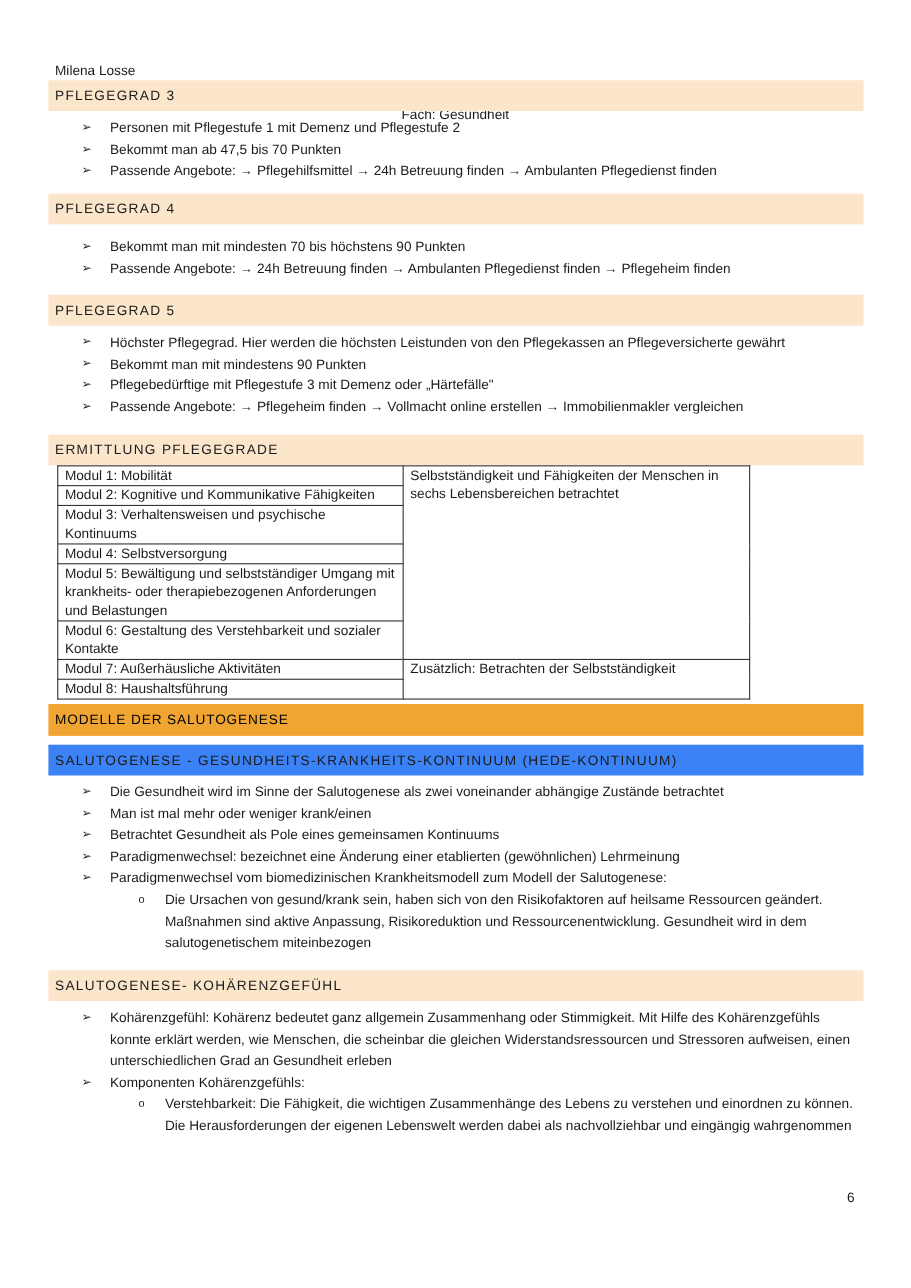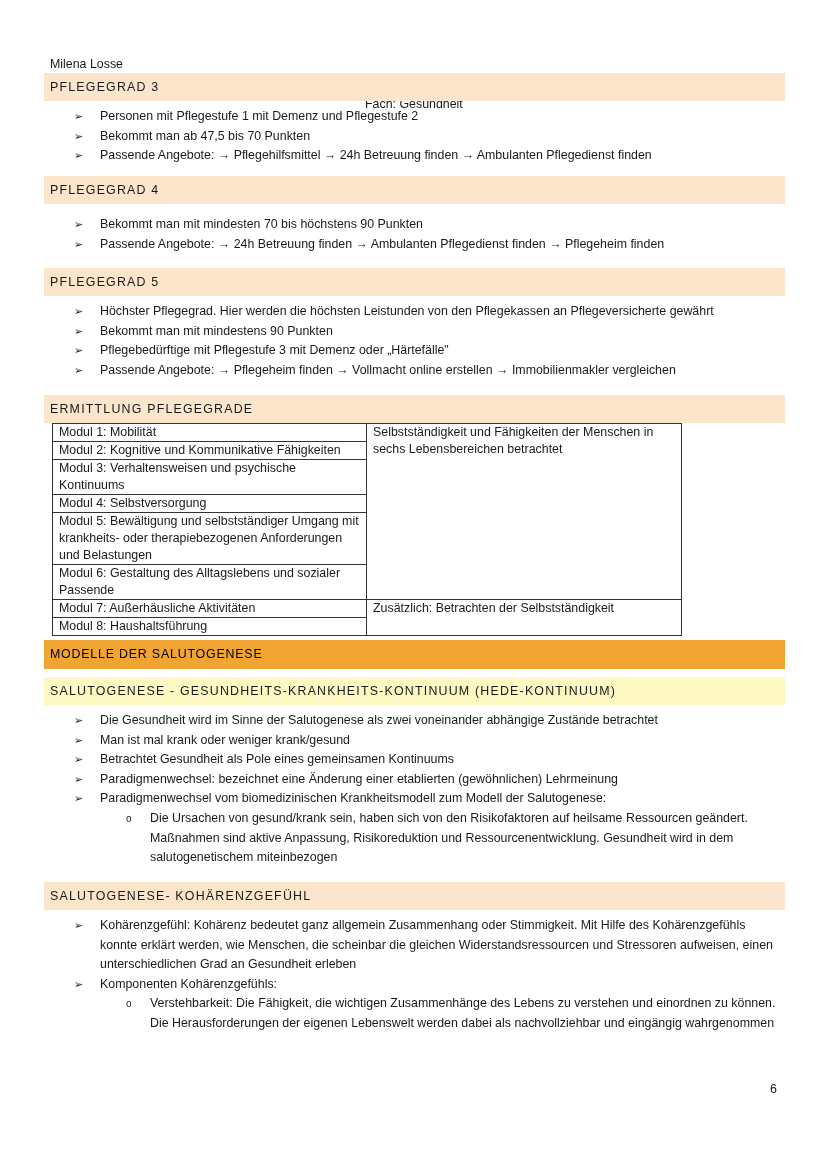--- a/index.html
+++ b/index.html
@@ -3,21 +3,21 @@
 <meta charset="utf-8">
 <style>
   html, body { margin: 0; padding: 0; background: #ffffff; }
   body { width: 828px; height: 1171px; position: relative; font-family: "Liberation Sans", "DejaVu Sans", sans-serif; color: #1a1a1a; font-size: 12.4px; }
   .page { position: absolute; left: 0; top: 0; width: 828px; height: 1171px; }
   .hdr { position: absolute; top: 57px; left: 50px; right: 44px; height: 16px; font-size: 12.4px; }
   .hdr .left { position: absolute; left: 0; top: 0; }
   .hdr .right { position: absolute; left: 315px; top: 0; margin-top: 40px; }
   .band { position: absolute; left: 44px; width: 741px; background: #fbe5cb; letter-spacing: 1.2px; font-size: 12.4px; text-transform: uppercase; padding-left: 6px; box-sizing: border-box; line-height: 28px; height: 28px; }
   .band.dark { background: #f0a432; color: #000000; letter-spacing: 0.8px; }
-  .band.light2 { background: #fef9c3; }
+  .band.light2 { background: #3b82f6; }
   ul.arrow { position: absolute; left: 0; margin: 0; padding: 0; list-style: none; width: 828px; }
   ul.arrow li { position: relative; padding-left: 100px; line-height: 19.6px; padding-right: 50px; }
   ul.arrow li .glyph { position: absolute; left: 74px; top: 0; font-size: 11px; }
   ul.sub { list-style: none; margin: 0; padding: 0; }
   ul.sub li { position: relative; padding-left: 50px; line-height: 19.6px; padding-right: 0; }
   ul.sub li .glyph { position: absolute; left: 26px; top: 0; font-size: 10px; }
   table.modules { position: absolute; left: 52px; top: 423px; border-collapse: collapse; font-size: 12.4px; border-radius: 28px; }
   table.modules td { border: 1.3px solid #333; padding: 0 6px; line-height: 17px; vertical-align: top; }
   table.modules td.left { width: 301px; }
   table.modules td.right { width: 302px; }
@@ -67,38 +67,38 @@
     <tr>
           <td class="left">Modul 3: Verhaltensweisen und psychische Kontinuums</td>
         </tr>
     <tr>
           <td class="left">Modul 4: Selbstversorgung</td>
         </tr>
     <tr>
           <td class="left">Modul 5: Bewältigung und selbstständiger Umgang mit krankheits- oder therapiebezogenen Anforderungen und Belastungen</td>
         </tr>
     <tr>
-          <td class="left">Modul 6: Gestaltung des Alltagslebens und sozialer Passende</td>
+          <td class="left">Modul 6: Gestaltung des Verstehbarkeit und sozialer Kontakte</td>
         </tr>
     <tr>
       <td class="left">Modul 7: Außerhäusliche Aktivitäten</td>
       <td class="right" rowspan="2">Zusätzlich: Betrachten der Selbstständigkeit</td>
     </tr>
     <tr>
           <td class="left">Modul 8: Haushaltsführung</td>
         </tr>
   </tbody>
     </table>
 
   <div class="band dark" style="top:640px; height:29px; line-height:29px;">MODELLE DER SALUTOGENESE</div>
 
   <div class="band light2" style="top:677px;">SALUTOGENESE - GESUNDHEITS-KRANKHEITS-KONTINUUM (HEDE-KONTINUUM)</div>
   <ul class="arrow" style="top:711px;">
     <li><span class="glyph">➢</span><span>Die Gesundheit wird im Sinne der Salutogenese als zwei voneinander abhängige Zustände betrachtet</span></li>
-    <li><span class="glyph">➢</span><span>Man ist mal krank oder weniger krank/gesund</span></li>
+    <li><span class="glyph">➢</span><span>Man ist mal mehr oder weniger krank/einen</span></li>
     <li><span class="glyph">➢</span><span>Betrachtet Gesundheit als Pole eines gemeinsamen Kontinuums</span></li>
     <li><span class="glyph">➢</span><span>Paradigmenwechsel: bezeichnet eine Änderung einer etablierten (gewöhnlichen) Lehrmeinung</span></li>
     <li><span class="glyph">➢</span><span>Paradigmenwechsel vom biomedizinischen Krankheitsmodell zum Modell der Salutogenese:</span>
       <ul class="sub">
         <li><span class="glyph">o</span><span>Die Ursachen von gesund/krank sein, haben sich von den Risikofaktoren auf heilsame Ressourcen geändert. Maßnahmen sind aktive Anpassung, Risikoreduktion und Ressourcenentwicklung. Gesundheit wird in dem salutogenetischem miteinbezogen</span></li>
       </ul>
     </li>
   </ul>
 
   <div class="band" style="top:882px;">SALUTOGENESE- KOHÄRENZGEFÜHL</div>

